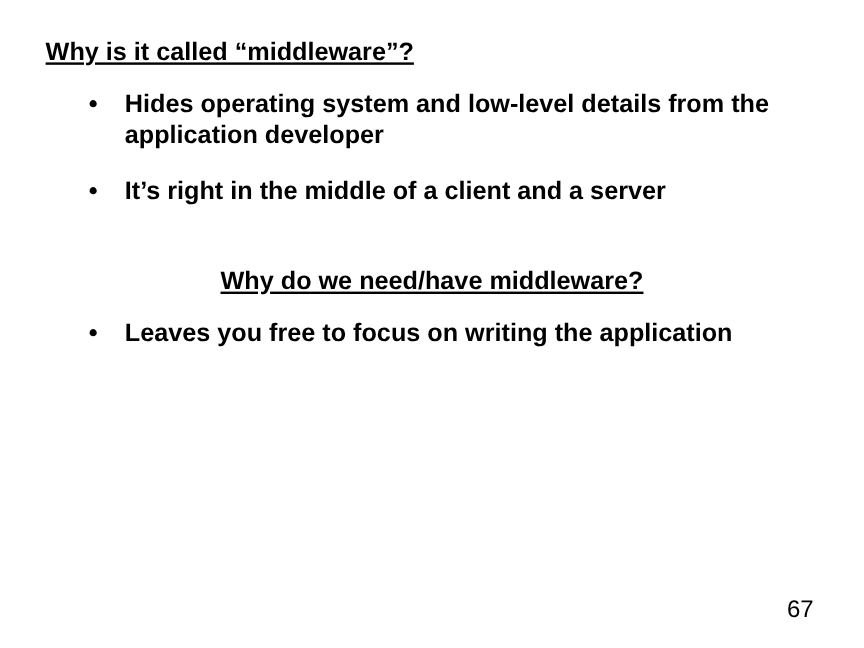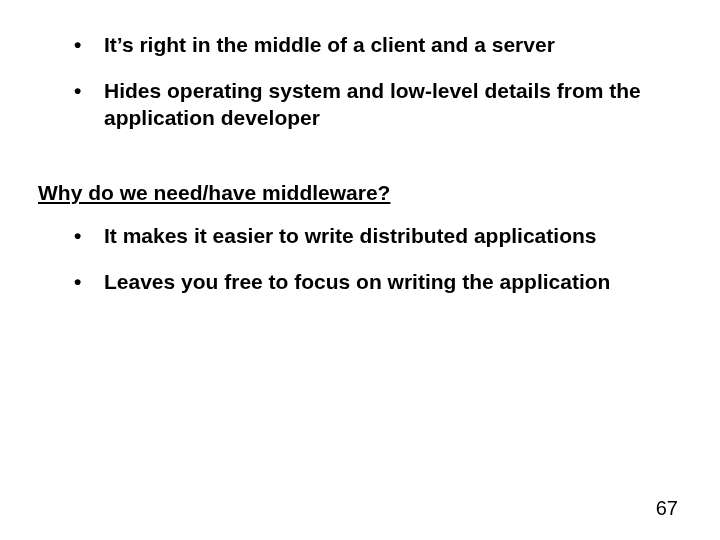--- a/index.html
+++ b/index.html
@@ -30,38 +30,38 @@
       position: relative;
       padding-left: 30px;
       line-height: 1.25;
     }
     li::before {
       content: '•';
       position: absolute;
       left: 0;
       font-size: 21px;
     }
-    .section2 { margin-top: 50px; }
+    .section2 { margin-top: 50px; text-align: center; }
     .page-num {
       position: absolute;
       bottom: 20px;
       right: 42px;
       font-size: 20px;
       font-weight: normal;
     }
   </style>
 </head>
 <body>
 
 <div>
+  <div class="heading">Why is it called “middleware”?</div>
   <ul>
+    <li>Hides operating system and low-level details from the application developer</li>
     <li>It’s right in the middle of a client and a server</li>
-    <li>Hides operating system and low-level details from the application developer</li>
   </ul>
 
   <div class="heading section2">Why do we need/have middleware?</div>
   <ul>
-    <li>It makes it easier to write distributed applications</li>
     <li>Leaves you free to focus on writing the application</li>
   </ul>
 </div>
 
 <div class="page-num">67</div>
 
 </body></html>

